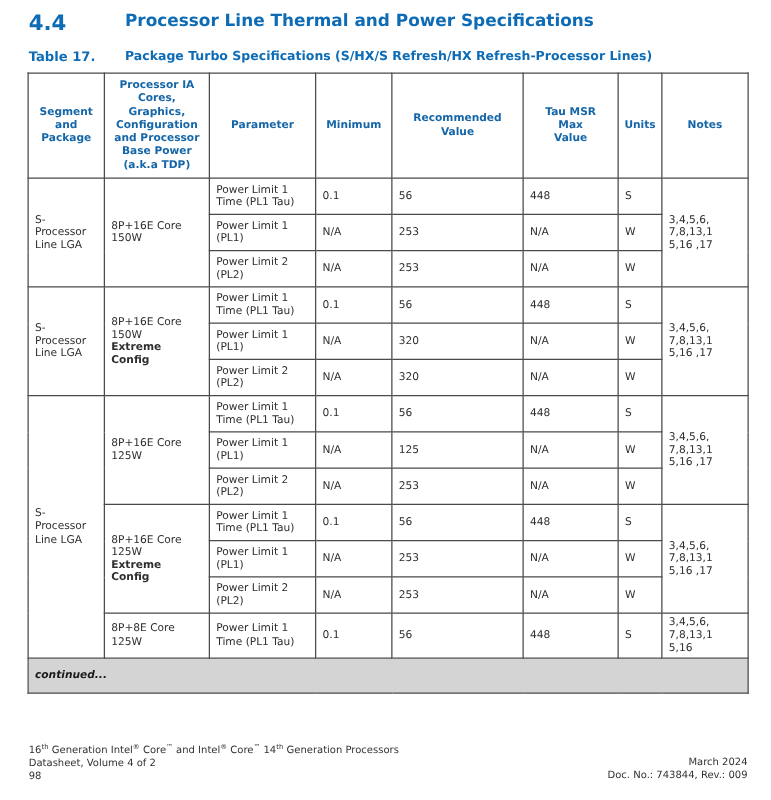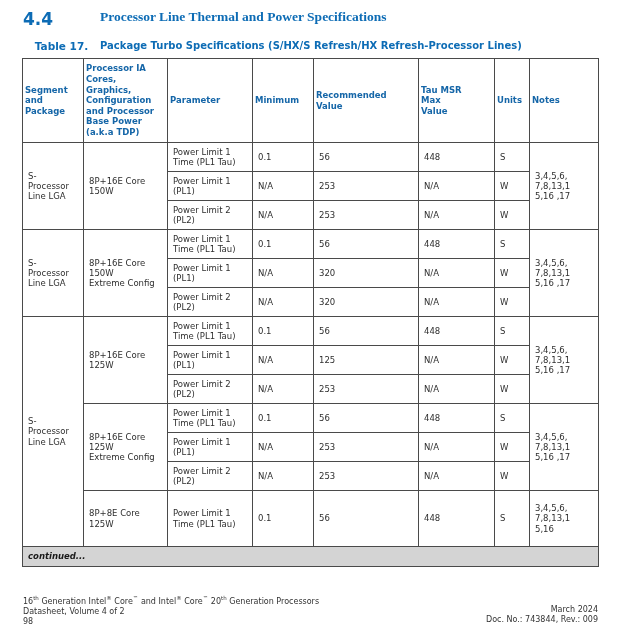--- a/index.html
+++ b/index.html
@@ -7,23 +7,23 @@
   .page {
     position:relative;
     width:617px; height:640px;
     background:#ffffff;
     font-family:"DejaVu Sans", sans-serif;
     color:#2e2e2e;
     overflow:hidden;
   }
   .heading { position:absolute; top:9px; left:23px; display:flex; }
   .heading .h-num { width:77px; font-size:17px; font-weight:bold; color:#0d6cb5; }
-  .heading .h-title { font-size:13.5px; font-weight:bold; color:#0d6cb5;font-family:Liberation Serif, serif; }
+  .heading .h-title { font-size:13.5px; font-weight:bold; color:#0d6cb5; }
   .caption { position:absolute; top:40px; left:23px; display:flex; }
-  .caption .c-label { width:77px; font-size:10.5px; font-weight:bold; color:#0d6cb5;text-align:center; }
+  .caption .c-label { width:77px; font-size:10.5px; font-weight:bold; color:#0d6cb5; }
   .caption .c-text { font-size:10px; font-weight:bold; color:#0d6cb5; }
 
   table.spec {
     position:absolute; top:58px; left:22px;
     width:576px;
     border-collapse:collapse;
     table-layout:fixed;
     border:1.5px solid #3f3f3f;
   }
   table.spec th, table.spec td {
@@ -31,31 +31,31 @@
     font-size:8.5px;
     line-height:1.2;
     vertical-align:middle;
     text-align:left;
     padding:2px 5px;
     overflow:hidden;
   }
   table.spec th {
     color:#1566a8;
     font-weight:bold;
-    text-align:left;
+    text-align:center;
     white-space:pre-line;
     padding:2px 2px;
     line-height:1.25;
   }
   tr.hdr { height:84px; }
   tr.r-std { height:29px; }
-  tr.r-last { height:56px; }
-  tr.r-cont { height:20px; }
+  tr.r-last { height:36px; }
+  tr.r-cont { height:28px; }
   td.seg { text-align:center; white-space:pre-line; padding:2px 3px; }
-  td.cfg .cfg-bold { display:block; font-weight:normal; }
+  td.cfg .cfg-bold { display:block; font-weight:bold; }
   td.notes { white-space:pre-line; padding:2px 4px; }
   td.cont {
     background:#d4d4d4;
     text-align:right;
     font-weight:bold;
     font-style:italic;
     font-size:8.5px;
     color:#1a1a1a;
     padding:1px 6px;
   }
@@ -243,21 +243,21 @@
     </tr>
 
     <tr class="r-cont">
       <td class="cont" colspan="8">continued...</td>
     </tr>
   </tbody>
     </table>
 
   <div class="footer">
     <div class="f-left">
-      <div><span>16</span><sup>th</sup><span> Generation Intel</span><sup>®</sup><span> Core</span><sup>™</sup><span> and Intel</span><sup>®</sup><span> Core</span><sup>™</sup><span> 20</span><sup>th</sup><span> Generation Processors</span></div>
+      <div><span>16</span><sup>th</sup><span> Generation Intel</span><sup>®</sup><span> Core</span><sup>™</sup><span> and Intel</span><sup>®</sup><span> Core</span><sup>™</sup><span> 14</span><sup>th</sup><span> Generation Processors</span></div>
       <div>Datasheet, Volume 4 of 2</div>
       <div>98</div>
     </div>
     <div class="f-right">
       <div>March 2024</div>
       <div>Doc. No.: 743844, Rev.: 009</div>
     </div>
   </div>
 
 </div>

